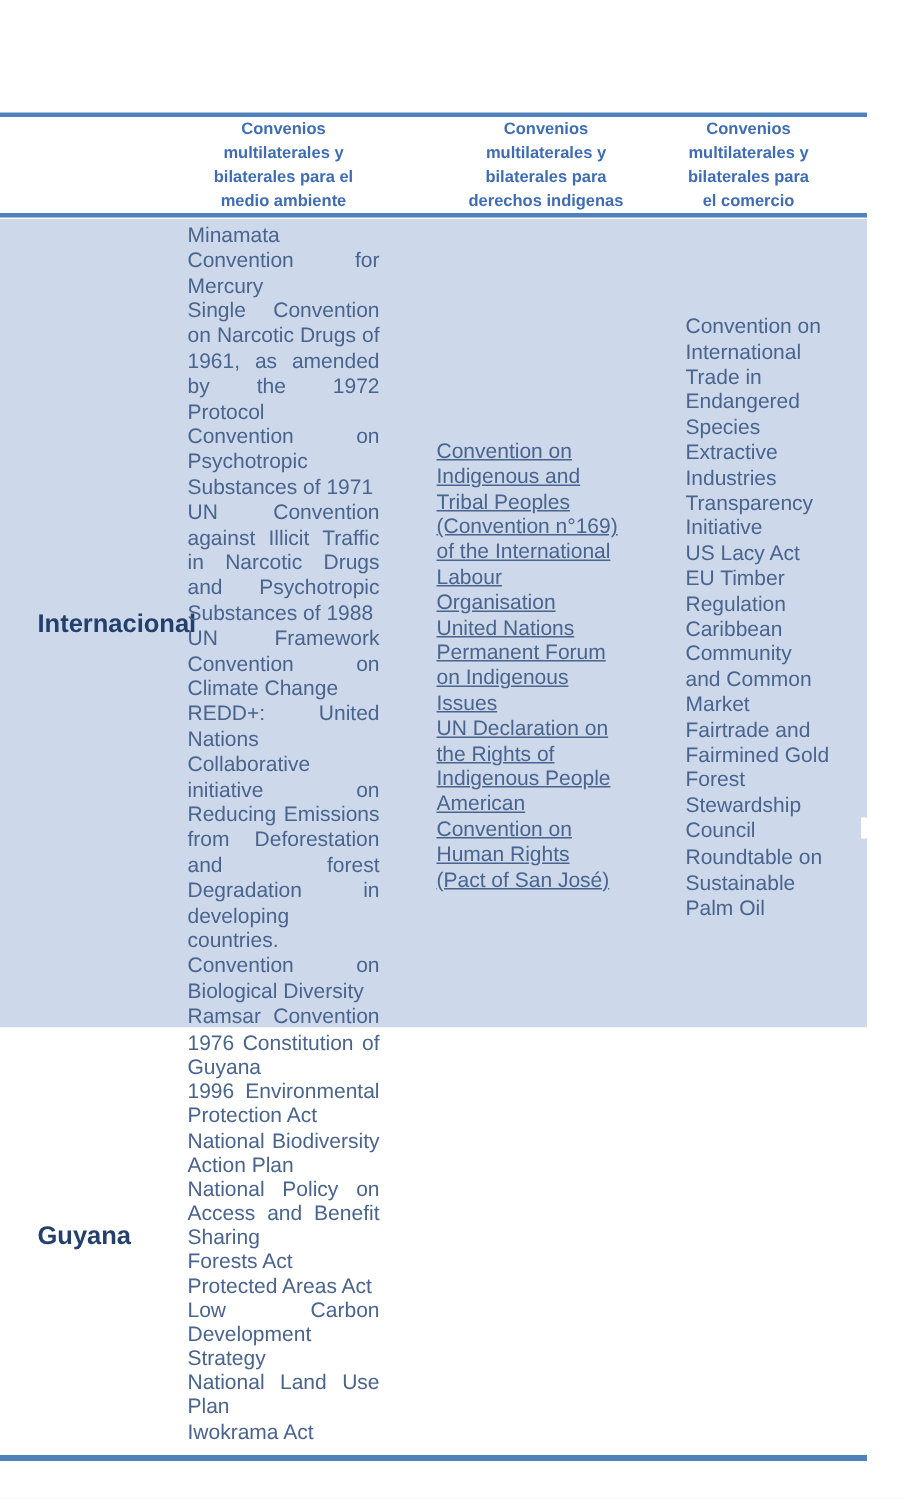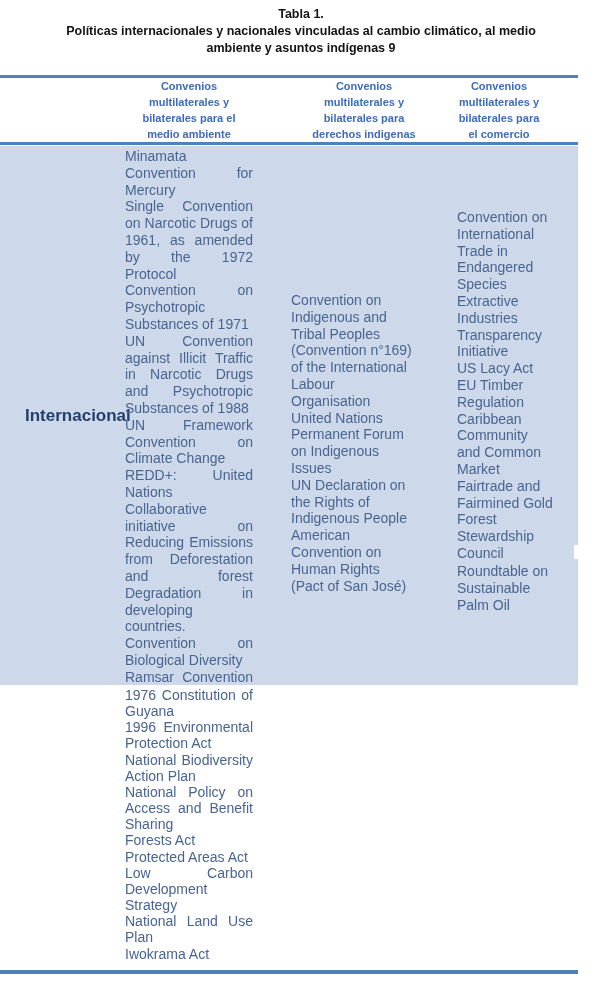--- a/index.html
+++ b/index.html
@@ -30,37 +30,34 @@
     position:absolute; left:25px; top:0; height:100%;
     display:flex; align-items:center;
     font-weight:bold; font-size:17px; color:#233f6b;
   }
   .cell {
     position:absolute; font-size:14px; line-height:16.8px;
     color:#49648e; white-space:pre-line;
   }
   .justify { text-align:justify; }
   .int-env    { left:125px; top:2px;   width:128px; }
-  .int-ind    { left:291px; top:146px; width:124px; }
+  .int-ind    { left:291px; top:146px; width:124px;text-decoration:underline; }
   .int-trade  { left:457px; top:63px;  width:98px;  }
   .int-trade2 { left:457px; top:417px; width:98px;  }
   .guy-env    { left:125px; top:2px;   width:128px; line-height:16.15px; }
   .guy-ind    { left:291px; top:133px; width:150px; }
   .cell-gap-notch {
     position:absolute; left:574px; top:399px; width:4px; height:14px; background:#ffffff;
   }
 </style>
 </head>
 <body>
 
 <div class="page">
 
-  <div class="doc-title">Tabla 1.
-Políticas internacionales y nacionales vinculadas al cambio climático, al medio
-ambiente y asuntos indígenas 9</div>
 
   <div class="rule rule-top"></div>
 
   <div class="header-cell hdr-env">Convenios
 multilaterales y
 bilaterales para el
 medio ambiente</div>
   <div class="header-cell hdr-ind">Convenios
 multilaterales y
 bilaterales para
@@ -93,20 +90,21 @@
 Extractive Industries Transparency Initiative
 US Lacy Act
 EU Timber Regulation
 Caribbean Community and Common Market
 Fairtrade and Fairmined Gold
 Forest Stewardship Council</div>
     <div class="cell-gap-notch"></div>
   </div>
 
   <div class="row row-guyana">
+    <div class="row-label">Guyana</div>
     <div class="cell justify guy-env">1976 Constitution of Guyana
 1996 Environmental Protection Act
 National Biodiversity Action Plan
 National Policy on Access and Benefit Sharing
 Forests Act
 Protected Areas Act
 Low Carbon Development Strategy
 National Land Use Plan
 Iwokrama Act</div>
   </div>

